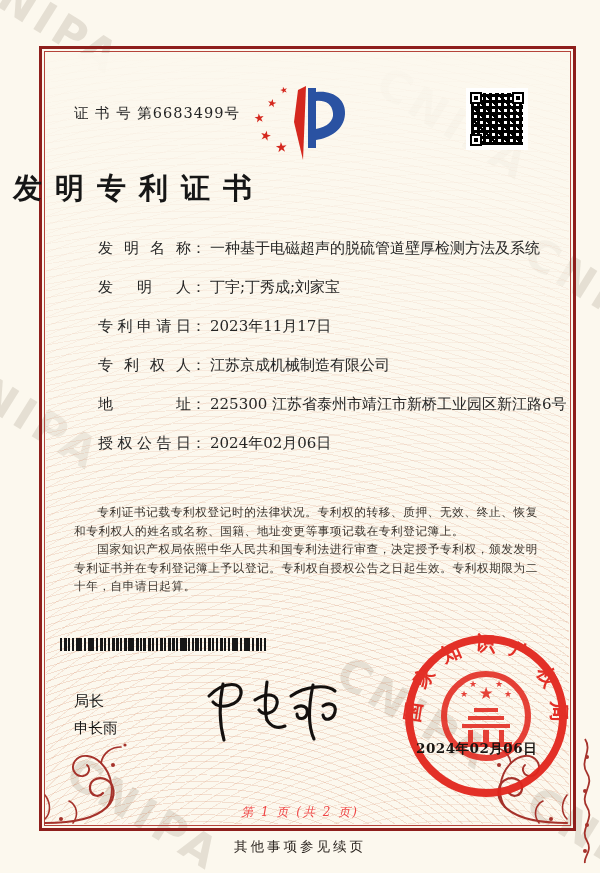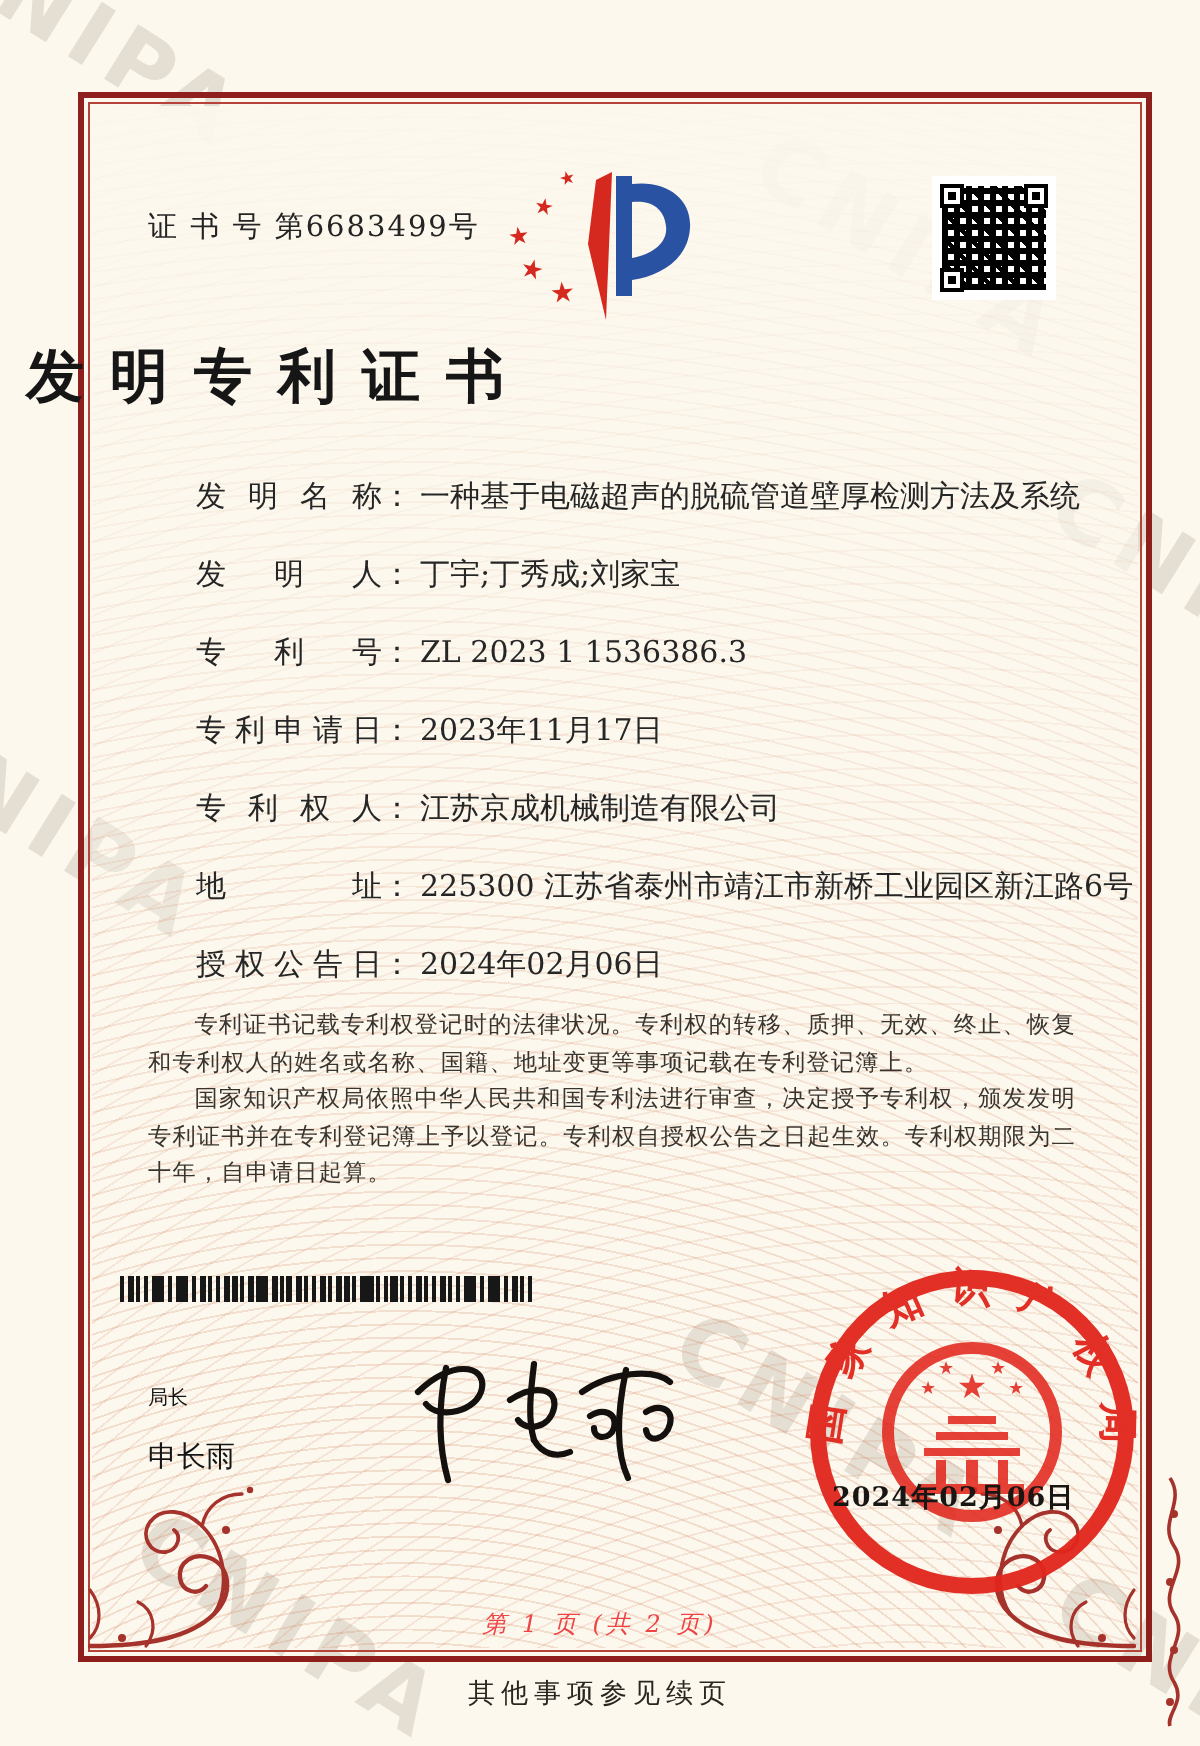--- a/index.html
+++ b/index.html
@@ -64,21 +64,21 @@
   .bodytext{position:absolute;left:74px;top:503px;width:464px;z-index:3;
     font-size:11.6px;line-height:18.6px;letter-spacing:0.6px;color:#3a342e;text-align:justify;}
   .bodytext p{margin:0;text-indent:2em;}
   
   .barcode{position:absolute;left:60px;top:638px;width:208px;height:13px;z-index:3;
     background-image:
       repeating-linear-gradient(90deg,#171717 0 2px,rgba(0,0,0,0) 2px 4px),
       repeating-linear-gradient(90deg,#171717 0 1px,rgba(0,0,0,0) 1px 6px),
       repeating-linear-gradient(90deg,rgba(0,0,0,0) 0 5px,#171717 5px 7px,rgba(0,0,0,0) 7px 13px);}
   .commissioner{position:absolute;left:74px;top:692px;z-index:3;
-    font-family:"DejaVu Sans","Liberation Sans",sans-serif;font-size:10px;color:#151515;}
+    font-family:"DejaVu Sans","Liberation Sans",sans-serif;font-size:15px;color:#151515;}
   .commissioner-name{position:absolute;left:74px;top:719px;z-index:3;
     font-family:Liberation Mono, monospace;font-size:14.5px;color:#151515;}
   .sig{position:absolute;left:195px;top:670px;z-index:3;}
   .seal{position:absolute;left:401px;top:631px;z-index:3;opacity:0.95;}
   .seal-date{position:absolute;left:416px;top:740px;z-index:4;width:120px;
     font-size:13.5px;font-weight:bold;letter-spacing:0.5px;color:#181512;white-space:nowrap;}
   .pageinfo{position:absolute;left:0;top:804px;width:100%;z-index:3;text-align:center;
     font-size:12px;letter-spacing:2px;color:#ef4444;font-style:italic;}
   .note{position:absolute;left:0;top:838px;width:100%;z-index:3;text-align:center;
     font-size:13.5px;letter-spacing:3px;color:#2b2520;}
@@ -165,23 +165,20 @@
   </div>
 
   <div class="title">发明专利证书</div>
 
   <div class="fields">
     <div class="row">
       <span class="lbl">发明名称</span><span>：</span><span class="val">一种基于电磁超声的脱硫管道壁厚检测方法及系统</span>
     </div>
     <div class="row">
       <span class="lbl">发明人</span><span>：</span><span class="val">丁宇;丁秀成;刘家宝</span>
-    </div>
-    <div class="row">
-      <span class="lbl">专利号</span><span>：</span><span class="val">ZL 2023 1 1536386.3</span>
     </div>
     <div class="row">
       <span class="lbl">专利申请日</span><span>：</span><span class="val">2023年11月17日</span>
     </div>
     <div class="row">
       <span class="lbl">专利权人</span><span>：</span><span class="val">江苏京成机械制造有限公司</span>
     </div>
     <div class="row">
       <span class="lbl">地址</span><span>：</span><span class="val">225300 江苏省泰州市靖江市新桥工业园区新江路6号</span>
     </div>

